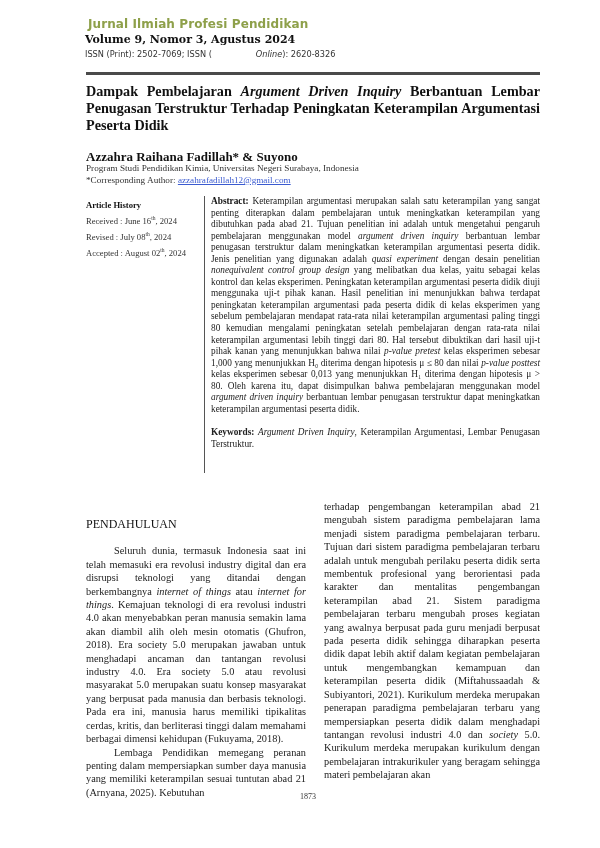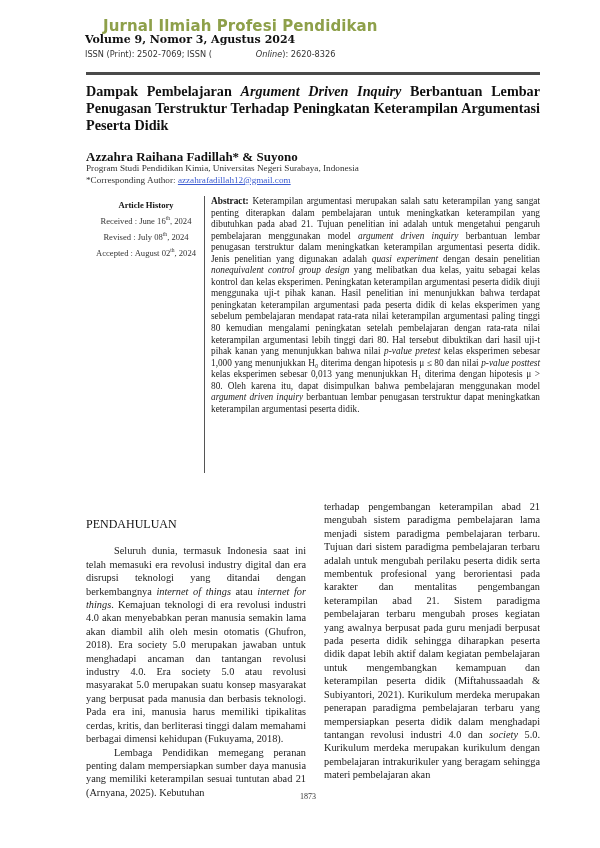--- a/index.html
+++ b/index.html
@@ -1,38 +1,38 @@
 <!DOCTYPE html>
 <html><head>
 <meta charset="utf-8">
 <style>
   html, body { margin:0; padding:0; background:#ffffff; }
   body { width:600px; height:848px; overflow:hidden; position:relative;
          font-family:"Liberation Serif", serif; color:#1a1a1a; }
   .page { position:absolute; left:0; top:0; width:600px; height:848px; background:#fff; }
 
-  .journal-name { position:absolute; left:103px; top:17px; font-family:"DejaVu Sans", sans-serif;
-                  font-weight:bold; font-size:15px; color:#8ea04a; letter-spacing:0.1px; }
+  .journal-name { position:absolute; left:88px; top:17px; font-family:"DejaVu Sans", sans-serif;
+                  font-weight:bold; font-size:12px; color:#8ea04a; letter-spacing:0.1px; }
   .volume { position:absolute; left:85px; top:33px; font-family:"DejaVu Serif", serif;
             font-weight:bold; font-size:11px; color:#111; }
   .issn { position:absolute; left:85px; top:49px; font-family:"DejaVu Sans", sans-serif;
           font-size:8.2px; color:#333; }
   .issn i { font-style:italic;padding-left:44px; }
   .rule { position:absolute; left:86px; top:72px; width:454px; height:3px; background:#4a4a4a; }
 
   .title { position:absolute; left:86px; top:83px; width:454px; font-weight:bold;
            font-size:14.2px; line-height:17px; text-align:justify; color:#111; }
   .title i { font-style:italic; }
 
   .authors { position:absolute; left:86px; top:149px; font-weight:bold; font-size:13px; color:#111; }
   .affil { position:absolute; left:86px; top:163px; font-size:9.2px; color:#333; }
   .corresp { position:absolute; left:86px; top:175px; font-size:9.2px; color:#333; }
   .corresp a { color:#3b5bd0; text-decoration:underline; }
 
-  .history { position:absolute; left:86px; top:199px; width:120px; font-size:8.6px; line-height:13.2px; color:#333;text-align:center; }
+  .history { position:absolute; left:86px; top:199px; width:120px; font-size:8.6px; line-height:13.2px; color:#333; }
   .history .h { font-weight:bold; color:#111; }
   .history sup { font-size:5.5px; }
 
   .abs-box { position:absolute; left:204px; top:196px; width:336px; height:277px;
              border-left:1.5px solid #555; padding-left:6px; box-sizing:border-box; }
   .abstract { font-size:9.3px; line-height:11.55px; text-align:justify; color:#222; margin:0; }
   .abstract b { color:#111; }
   .abstract i { font-style:italic; }
   .keywords { font-size:9.3px; line-height:11.55px; text-align:justify; color:#222; margin:12px 0 0 0; }
 
@@ -64,20 +64,21 @@
 
   <div class="history">
     <div class="h">Article History</div>
     <div><span>Received : June 16</span><sup>th</sup><span>, 2024</span></div>
     <div><span>Revised : July 08</span><sup>th</sup><span>, 2024</span></div>
     <div><span>Accepted : August 02</span><sup>th</sup><span>, 2024</span></div>
   </div>
 
   <div class="abs-box">
     <p class="abstract"><b>Abstract:</b><span> Keterampilan argumentasi merupakan salah satu keterampilan yang sangat penting diterapkan dalam pembelajaran untuk meningkatkan keterampilan yang dibutuhkan pada abad 21. Tujuan penelitian ini adalah untuk mengetahui pengaruh pembelajaran menggunakan model </span><i>argument driven inquiry</i><span> berbantuan lembar penugasan terstruktur dalam meningkatkan keterampilan argumentasi peserta didik. Jenis penelitian yang digunakan adalah </span><i>quasi experiment</i><span> dengan desain penelitian </span><i>nonequivalent control group design</i><span> yang melibatkan dua kelas, yaitu sebagai kelas kontrol dan kelas eksperimen. Peningkatan keterampilan argumentasi peserta didik diuji menggunaka uji-t pihak kanan. Hasil penelitian ini menunjukkan bahwa terdapat peningkatan keterampilan argumentasi pada peserta didik di kelas eksperimen yang sebelum pembelajaran mendapat rata-rata nilai keterampilan argumentasi paling tinggi 80 kemudian mengalami peningkatan setelah pembelajaran dengan rata-rata nilai keterampilan argumentasi lebih tinggi dari 80. Hal tersebut dibuktikan dari hasil uji-t pihak kanan yang menunjukkan bahwa nilai </span><i>p-value pretest</i><span> kelas eksperimen sebesar 1,000 yang menunjukkan H₀ diterima dengan hipotesis μ ≤ 80 dan nilai </span><i>p-value posttest</i><span> kelas eksperimen sebesar 0,013 yang menunjukkan H₁ diterima dengan hipotesis μ &gt; 80. Oleh karena itu, dapat disimpulkan bahwa pembelajaran menggunakan model </span><i>argument driven inquiry</i><span> berbantuan lembar penugasan terstruktur dapat meningkatkan keterampilan argumentasi peserta didik.</span></p>
+    <p class="keywords"><b>Keywords:</b> <i>Argument Driven Inquiry</i><span>, Keterampilan Argumentasi, Lembar Penugasan Terstruktur.</span></p>
   </div>
 
   <div class="col col-left">
     <div class="section-head">PENDAHULUAN</div>
     <p class="para"><span>Seluruh dunia, termasuk Indonesia saat ini telah memasuki era revolusi industry digital dan era disrupsi teknologi yang ditandai dengan berkembangnya </span><i>internet of things</i><span> atau </span><i>internet for things</i><span>. Kemajuan teknologi di era revolusi industri 4.0 akan menyebabkan peran manusia semakin lama akan diambil alih oleh mesin otomatis (Ghufron, 2018). Era society 5.0 merupakan jawaban untuk menghadapi ancaman dan tantangan revolusi industry 4.0. Era society 5.0 atau revolusi masyarakat 5.0 merupakan suatu konsep masyarakat yang berpusat pada manusia dan berbasis teknologi. Pada era ini, manusia harus memiliki tipikalitas cerdas, kritis, dan berliterasi tinggi dalam memahami berbagai dimensi kehidupan (Fukuyama, 2018).</span></p>
     <p class="para">Lembaga Pendidikan memegang peranan penting dalam mempersiapkan sumber daya manusia yang memiliki keterampilan sesuai tuntutan abad 21 (Arnyana, 2025). Kebutuhan</p>
   </div>
 
   <div class="col col-right">
     <p class="para noindent"><span>terhadap pengembangan keterampilan abad 21 mengubah sistem paradigma pembelajaran lama menjadi sistem paradigma pembelajaran terbaru. Tujuan dari sistem paradigma pembelajaran terbaru adalah untuk mengubah perilaku peserta didik serta membentuk profesional yang berorientasi pada karakter dan mentalitas pengembangan keterampilan abad 21. Sistem paradigma pembelajaran terbaru mengubah proses kegiatan yang awalnya berpusat pada guru menjadi berpusat pada peserta didik sehingga diharapkan peserta didik dapat lebih aktif dalam kegiatan pembelajaran untuk mengembangkan kemampuan dan keterampilan peserta didik (Miftahussaadah &amp; Subiyantori, 2021). Kurikulum merdeka merupakan penerapan paradigma pembelajaran terbaru yang mempersiapkan peserta didik dalam menghadapi tantangan revolusi industri 4.0 dan </span><i>society</i><span> 5.0. Kurikulum merdeka merupakan kurikulum dengan pembelajaran intrakurikuler yang beragam sehingga materi pembelajaran akan</span></p>

